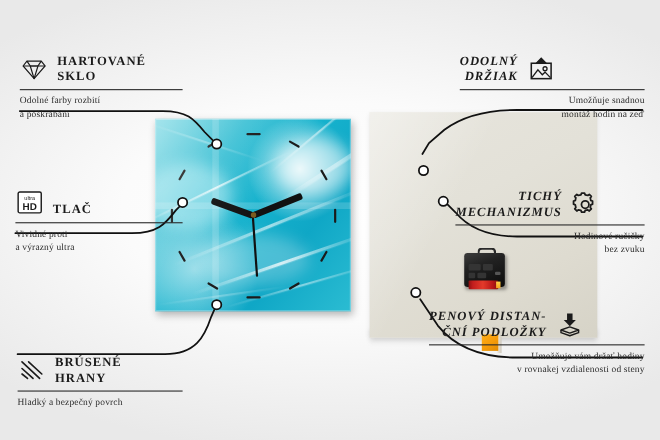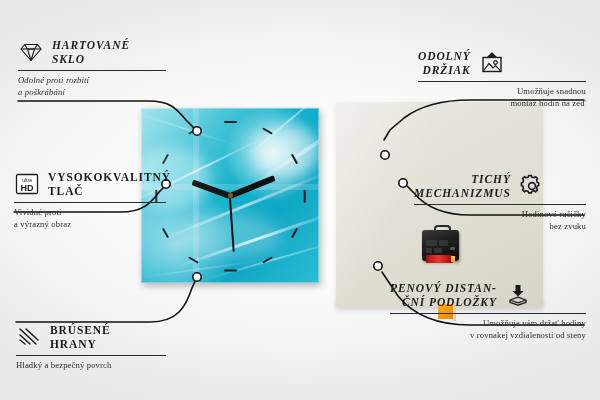--- a/index.html
+++ b/index.html
@@ -202,50 +202,50 @@
     <g fill="#ffffff" stroke="#111111" stroke-width="1.6">
       <circle cx="197" cy="131" r="4.2"></circle>
       <circle cx="166" cy="184" r="4.2"></circle>
       <circle cx="197" cy="277" r="4.2"></circle>
       <circle cx="385" cy="155" r="4.2"></circle>
       <circle cx="403" cy="183" r="4.2"></circle>
       <circle cx="378" cy="266" r="4.2"></circle>
     </g>
   </svg>
 
-  <div class="callout left" style="left:18px;top:38px;width:148px;font-style:italic;">
+  <div class="callout left" style="left:18px;top:49px;width:148px;">
     <div class="co-head">
       <span class="ico">
         <svg viewBox="0 0 26 24" width="26" height="24" fill="none" stroke="#1b1b1b" stroke-width="1.1">
           <path d="M3 9 L6.5 4.5 H19.5 L23 9 L13 20.5 Z"></path>
           <path d="M3 9 H23"></path>
             <path d="M6.5 4.5 L9.5 9 L13 20.5"></path>
             <path d="M19.5 4.5 L16.5 9 L13 20.5"></path>
           <path d="M9.5 9 H16.5"></path>
         </svg>
       </span>
       <span class="co-title"><span>HARTOVANÉ</span><br><span>SKLO</span></span>
     </div>
     <div class="co-rule"></div>
-    <div class="co-desc"><span>Odolné proti rozbití</span><br><span>a poškrábání</span></div>
+    <div class="co-desc"><span>Odolné farby rozbití</span><br><span>a poškrábání</span></div>
   </div>
 
   <div class="callout left" style="left:14px;top:170px;width:152px;">
     <div class="co-head">
       <span class="ico">
         <svg viewBox="0 0 26 24" width="26" height="24">
           <rect x="2.5" y="2.5" width="21" height="19" rx="1.5" fill="#ffffff" stroke="#1b1b1b" stroke-width="1.3"></rect>
           <text x="13" y="10" font-family="Liberation Sans, sans-serif" font-size="5" fill="#1b1b1b" text-anchor="middle">ultra</text>
           <text x="13" y="18.6" font-family="Liberation Sans, sans-serif" font-weight="bold" font-size="9" fill="#1b1b1b" text-anchor="middle">HD</text>
         </svg>
       </span>
-      <span class="co-title"><span>VYSOKOKVALITNÝ</span><br><span>TLAČ</span></span>
-    </div>
-    <div class="co-rule"></div>
-    <div class="co-desc"><span>Vividné proti</span><br><span>a výrazný obraz</span></div>
+      <span class="co-title"><br><span>TLAČ</span></span>
+    </div>
+    <div class="co-rule"></div>
+    <div class="co-desc"><span>Vividné proti</span><br><span>a výrazný ultra</span></div>
   </div>
 
   <div class="callout left" style="left:16px;top:279px;width:150px;margin-top:44px;">
     <div class="co-head">
       <span class="ico">
         <svg viewBox="0 0 26 24" width="26" height="24" fill="none" stroke="#1b1b1b" stroke-width="1.5" stroke-linecap="round">
           <path d="M4 4 L20 19"></path>
             <path d="M4 10 L14 19"></path>
             <path d="M4 15 L9 19"></path>
             <path d="M10 4 L22 15"></path>

